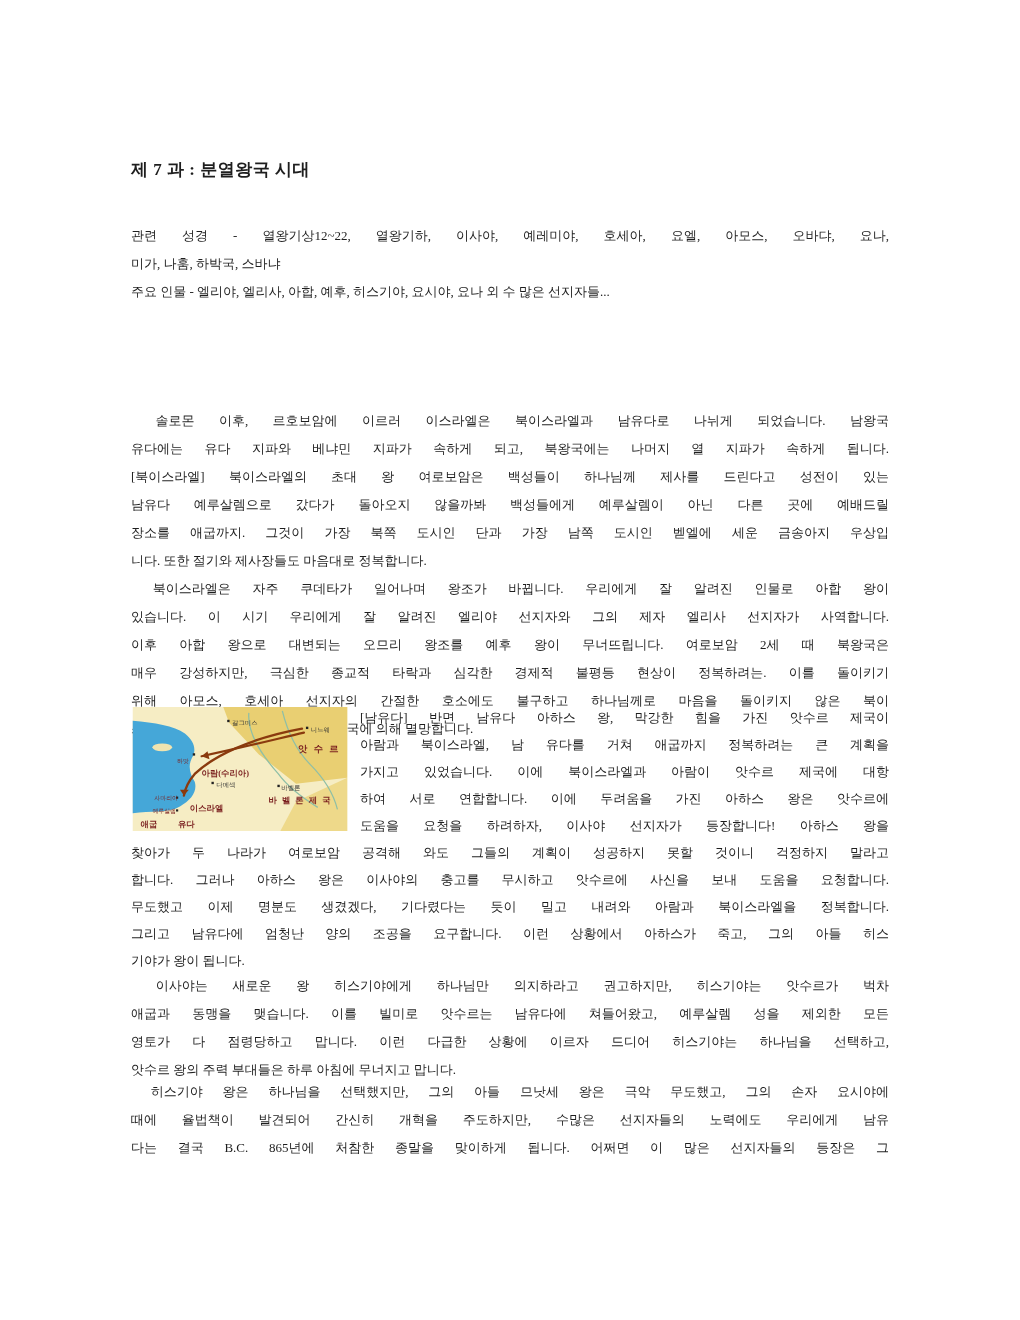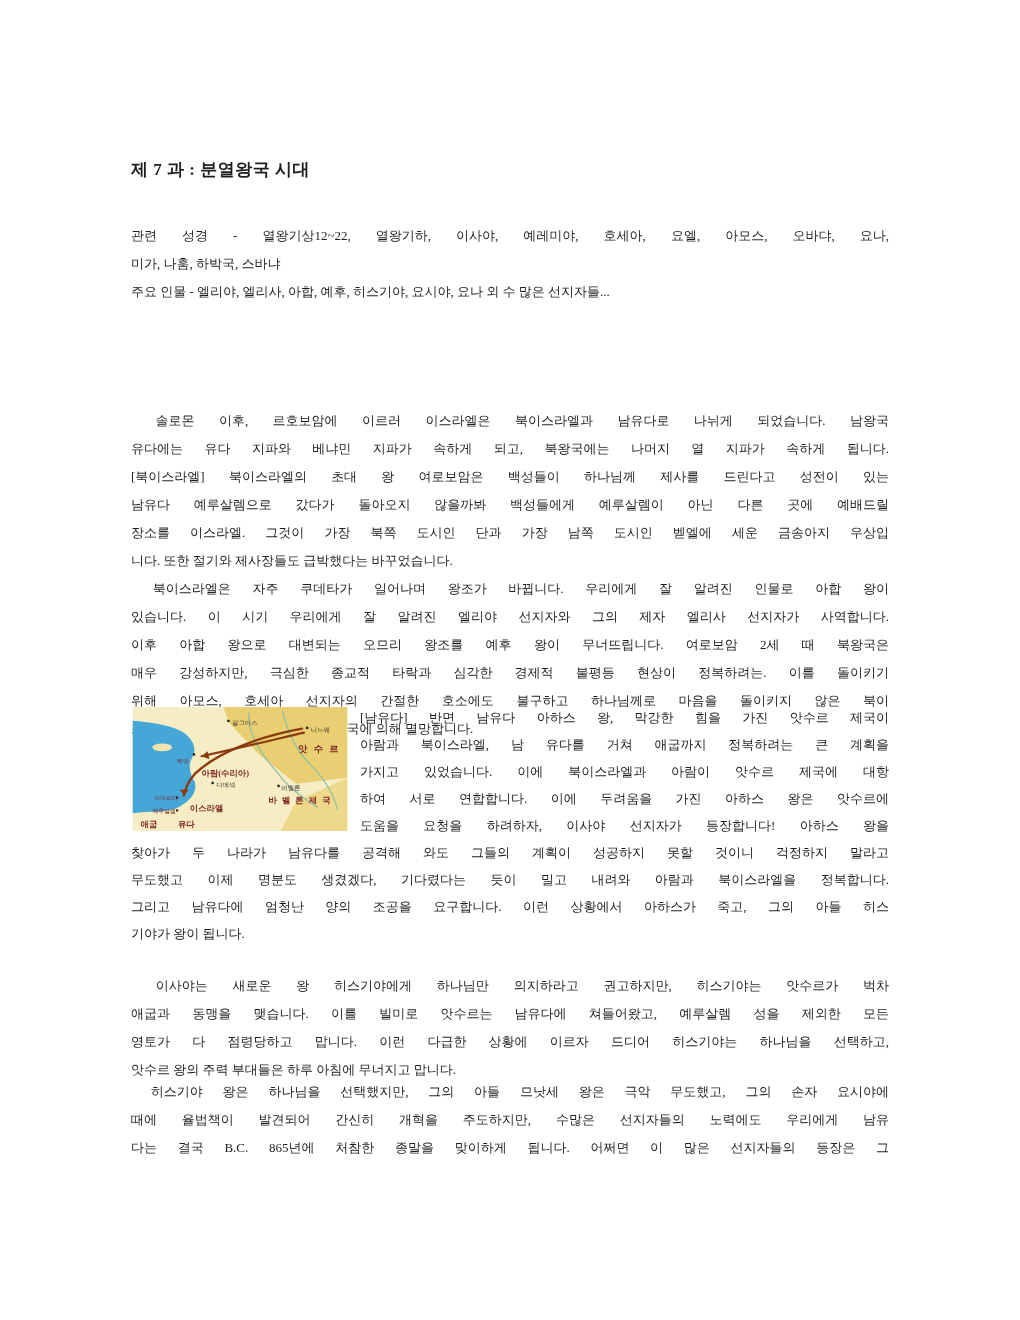--- a/index.html
+++ b/index.html
@@ -43,22 +43,22 @@
       <div class="ln jl">관련 성경 - 열왕기상12~22, 열왕기하, 이사야, 예레미야, 호세아, 요엘, 아모스, 오바댜, 요나,</div>
       <div class="ln">미가, 나훔, 하박국, 스바냐</div>
       <div class="ln">주요 인물 - 엘리야, 엘리사, 아합, 예후, 히스기야, 요시야, 요나 외 수 많은 선지자들...</div>
     </div>
 
   <div class="block" id="para1-block">
       <div class="ln jl">&nbsp;솔로몬 이후, 르호보암에 이르러 이스라엘은 북이스라엘과 남유다로 나뉘게 되었습니다. 남왕국</div>
       <div class="ln jl">유다에는 유다 지파와 베냐민 지파가 속하게 되고, 북왕국에는 나머지 열 지파가 속하게 됩니다.</div>
       <div class="ln jl">[북이스라엘] 북이스라엘의 초대 왕 여로보암은 백성들이 하나님께 제사를 드린다고 성전이 있는</div>
       <div class="ln jl">남유다 예루살렘으로 갔다가 돌아오지 않을까봐 백성들에게 예루살렘이 아닌 다른 곳에 예배드릴</div>
-      <div class="ln jl">장소를 이스라엘. 그것이 가장 북쪽 도시인 단과 가장 남쪽 도시인 벧엘에 세운 금송아지 우상입</div>
-      <div class="ln">니다. 또한 절기와 제사장들도 급박했다는 바꾸었습니다.</div>
+      <div class="ln jl">장소를 애굽까지. 그것이 가장 북쪽 도시인 단과 가장 남쪽 도시인 벧엘에 세운 금송아지 우상입</div>
+      <div class="ln">니다. 또한 절기와 제사장들도 마음대로 정복합니다.</div>
       <div class="ln jl">&nbsp;북이스라엘은 자주 쿠데타가 일어나며 왕조가 바뀝니다. 우리에게 잘 알려진 인물로 아합 왕이</div>
       <div class="ln jl">있습니다. 이 시기 우리에게 잘 알려진 엘리야 선지자와 그의 제자 엘리사 선지자가 사역합니다.</div>
       <div class="ln jl">이후 아합 왕으로 대변되는 오므리 왕조를 예후 왕이 무너뜨립니다. 여로보암 2세 때 북왕국은</div>
       <div class="ln jl">매우 강성하지만, 극심한 종교적 타락과 심각한 경제적 불평등 현상이 정복하려는. 이를 돌이키기</div>
       <div class="ln jl">위해 아모스, 호세아 선지자의 간절한 호소에도 불구하고 하나님께로 마음을 돌이키지 않은 북이</div>
       <div class="ln">스라엘은 결국 B.C. 722년에 앗수르 제국에 의해 멸망합니다.</div>
     </div>
 
   <div class="block" id="map-para-block">
     <figure class="map-fig">
@@ -106,21 +106,22 @@
       </svg>
     </figure>
     <div class="beside">
         <div class="ln jl">[남유다] 반면 남유다 아하스 왕, 막강한 힘을 가진 앗수르 제국이</div>
         <div class="ln jl">아람과 북이스라엘, 남 유다를 거쳐 애굽까지 정복하려는 큰 계획을</div>
         <div class="ln jl">가지고 있었습니다. 이에 북이스라엘과 아람이 앗수르 제국에 대항</div>
         <div class="ln jl">하여 서로 연합합니다. 이에 두려움을 가진 아하스 왕은 앗수르에</div>
         <div class="ln jl">도움을 요청을 하려하자, 이사야 선지자가 등장합니다! 아하스 왕을</div>
       </div>
     <div class="fullw">
-        <div class="ln jl">찾아가 두 나라가 남유다를 공격해 와도 그들의 계획이 성공하지 못할 것이니 걱정하지 말라고</div>
+        <div class="ln jl">찾아가 두 나라가 여로보암 공격해 와도 그들의 계획이 성공하지 못할 것이니 걱정하지 말라고</div>
+        <div class="ln jl">합니다. 그러나 아하스 왕은 이사야의 충고를 무시하고 앗수르에 사신을 보내 도움을 요청합니다.</div>
         <div class="ln jl">무도했고 이제 명분도 생겼겠다, 기다렸다는 듯이 밀고 내려와 아람과 북이스라엘을 정복합니다.</div>
         <div class="ln jl">그리고 남유다에 엄청난 양의 조공을 요구합니다. 이런 상황에서 아하스가 죽고, 그의 아들 히스</div>
         <div class="ln">기야가 왕이 됩니다.</div>
       </div>
   </div>
 
   <div class="block" id="para3-block">
       <div class="ln jl">&nbsp;이사야는 새로운 왕 히스기야에게 하나님만 의지하라고 권고하지만, 히스기야는 앗수르가 벅차</div>
       <div class="ln jl">애굽과 동맹을 맺습니다. 이를 빌미로 앗수르는 남유다에 쳐들어왔고, 예루살렘 성을 제외한 모든</div>
       <div class="ln jl">영토가 다 점령당하고 맙니다. 이런 다급한 상황에 이르자 드디어 히스기야는 하나님을 선택하고,</div>

